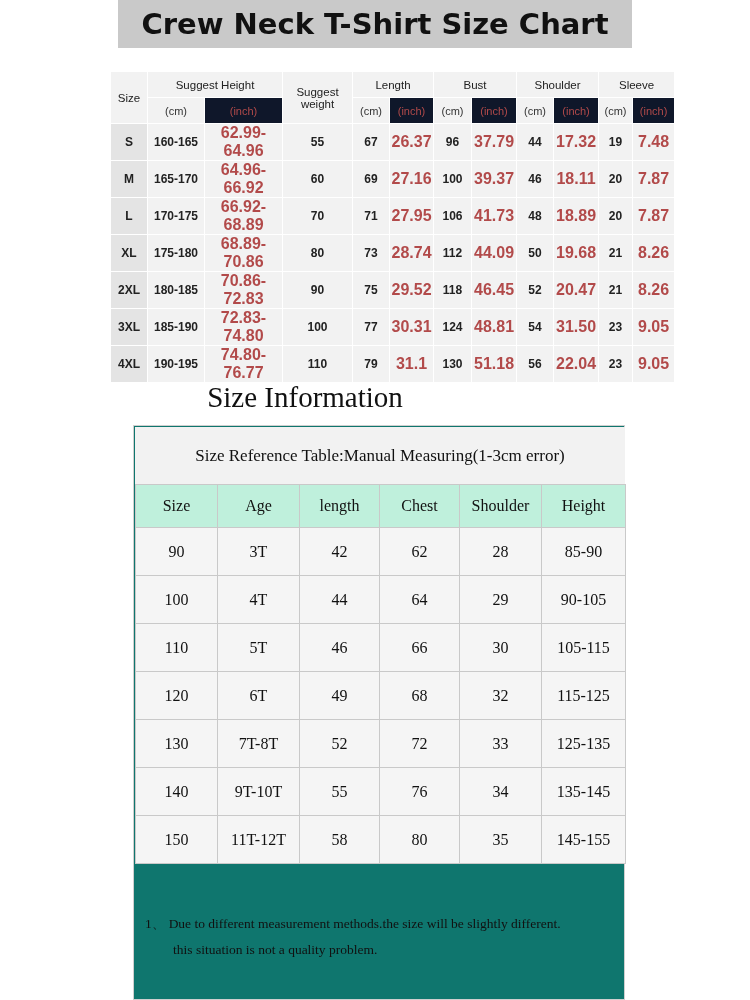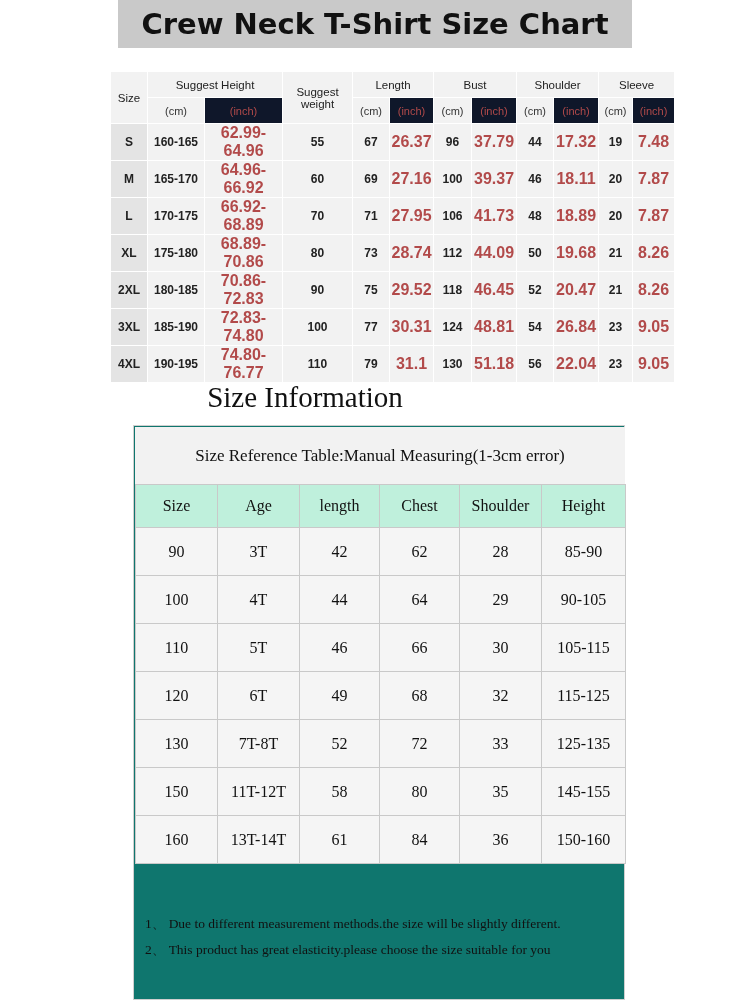--- a/index.html
+++ b/index.html
@@ -293,21 +293,21 @@
       <tr class="datarow">
         <td class="sizecell sz">3XL</td>
         <td class="val-cm">185-190</td>
         <td class="val-inch">72.83-74.80</td>
         <td class="val-cm">100</td>
         <td class="val-cm">77</td>
         <td class="val-inch">30.31</td>
         <td class="val-cm">124</td>
         <td class="val-inch">48.81</td>
         <td class="val-cm">54</td>
-        <td class="val-inch">26.84</td>
+        <td class="val-inch">31.50</td>
         <td class="val-cm">23</td>
         <td class="val-inch">9.05</td>
       </tr>
       <tr class="datarow">
         <td class="sizecell sz">4XL</td>
         <td class="val-cm">190-195</td>
         <td class="val-inch">74.80-76.77</td>
         <td class="val-cm">110</td>
         <td class="val-cm">79</td>
         <td class="val-inch">31.1</td>
@@ -381,35 +381,35 @@
       </tr>
       <tr>
         <td>130</td>
         <td>7T-8T</td>
         <td>52</td>
         <td>72</td>
         <td>33</td>
         <td>125-135</td>
       </tr>
       <tr>
+        <td>140</td>
+        <td>9T-10T</td>
+        <td>55</td>
+        <td>76</td>
+        <td>34</td>
+        <td>135-145</td>
+      </tr>
+      <tr>
         <td>150</td>
         <td>11T-12T</td>
         <td>58</td>
         <td>80</td>
         <td>35</td>
         <td>145-155</td>
       </tr>
-      <tr>
-        <td>160</td>
-        <td>13T-14T</td>
-        <td>61</td>
-        <td>84</td>
-        <td>36</td>
-        <td>150-160</td>
-      </tr>
     </tbody>
   </table>
 
   <div class="kids-notes">
     <div class="note-line">1、 Due to different measurement methods.the size will be slightly different.</div>
-    <div class="note-line">2、 This product has great elasticity.please choose the size suitable for you</div>
+    <div class="note-sub">this situation is not a quality problem.</div>
   </div>
 </div>
 
 </body></html>

